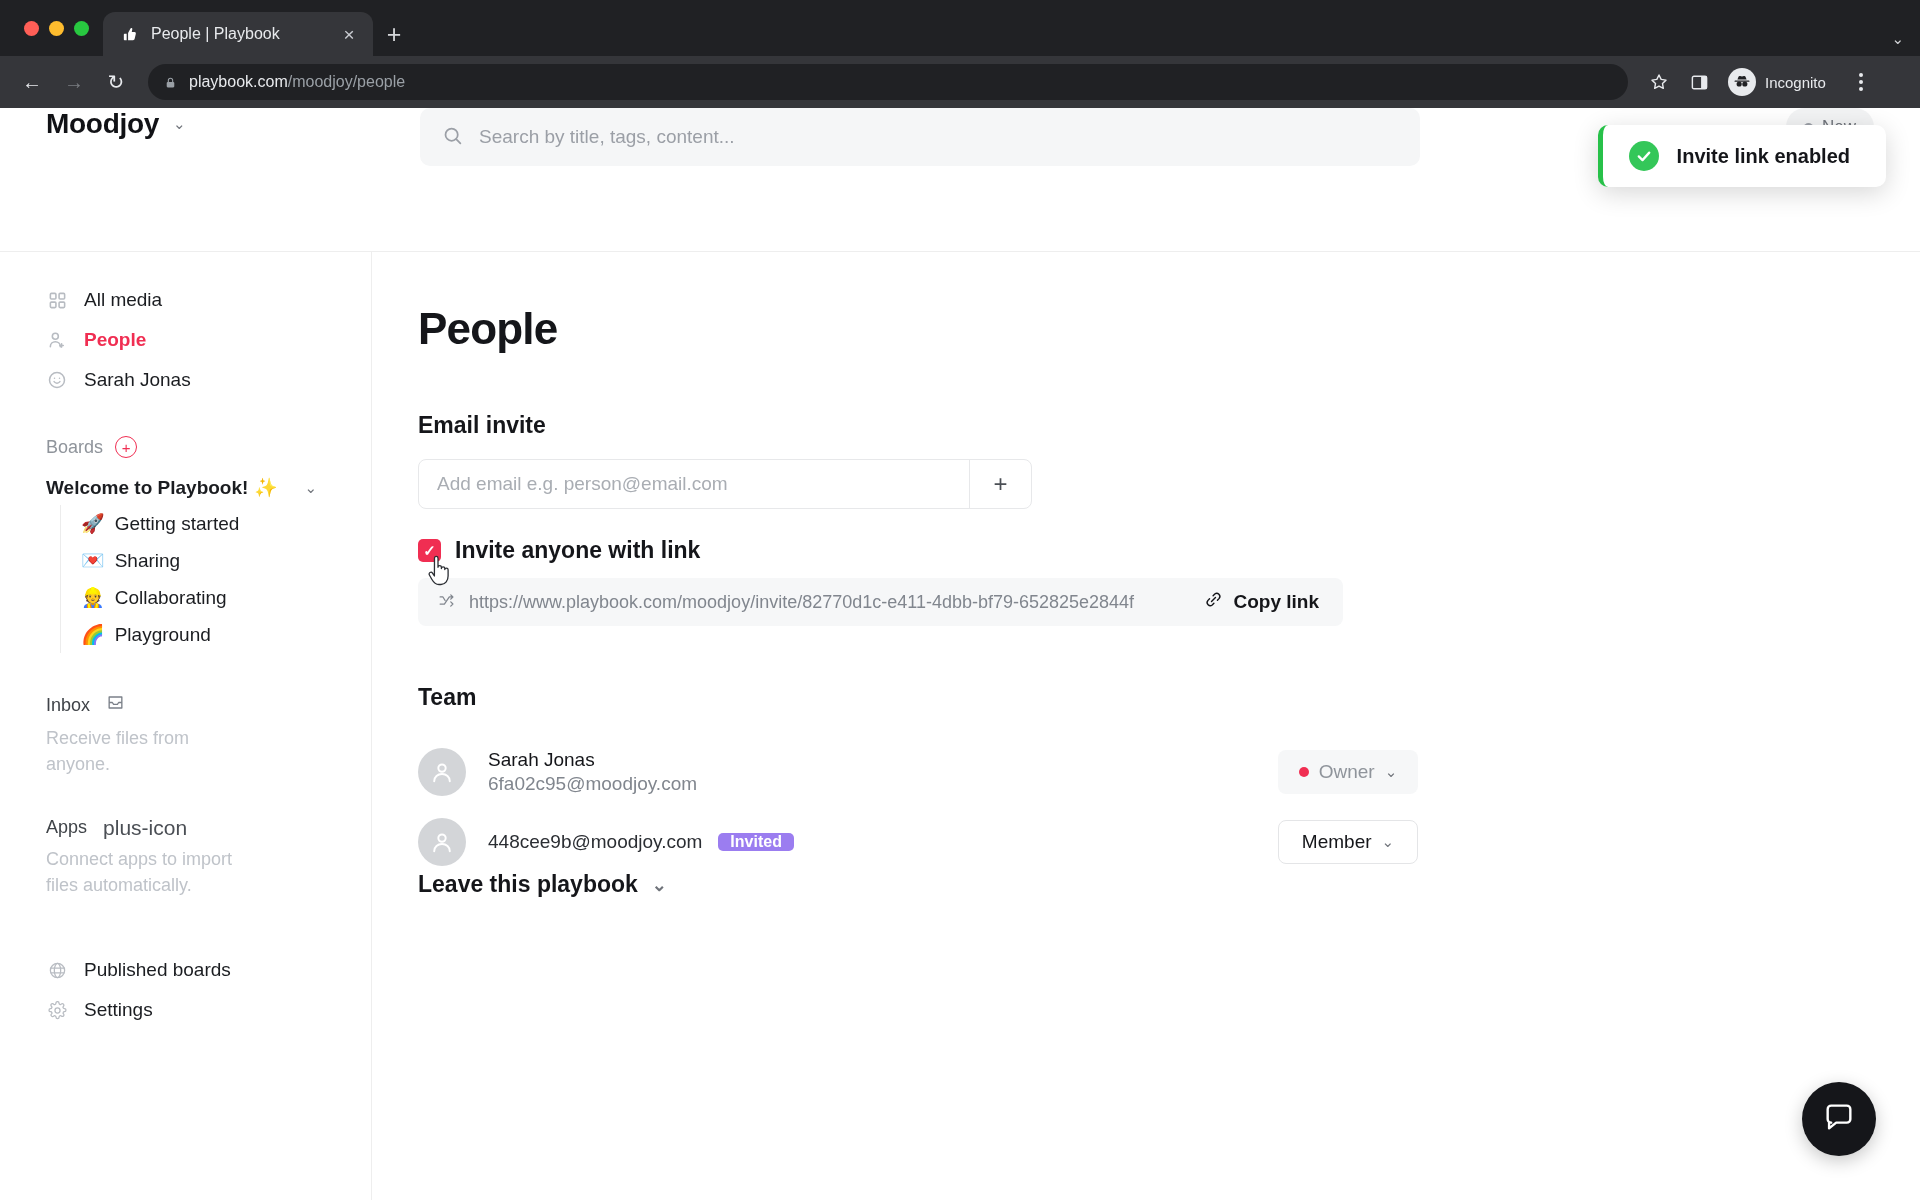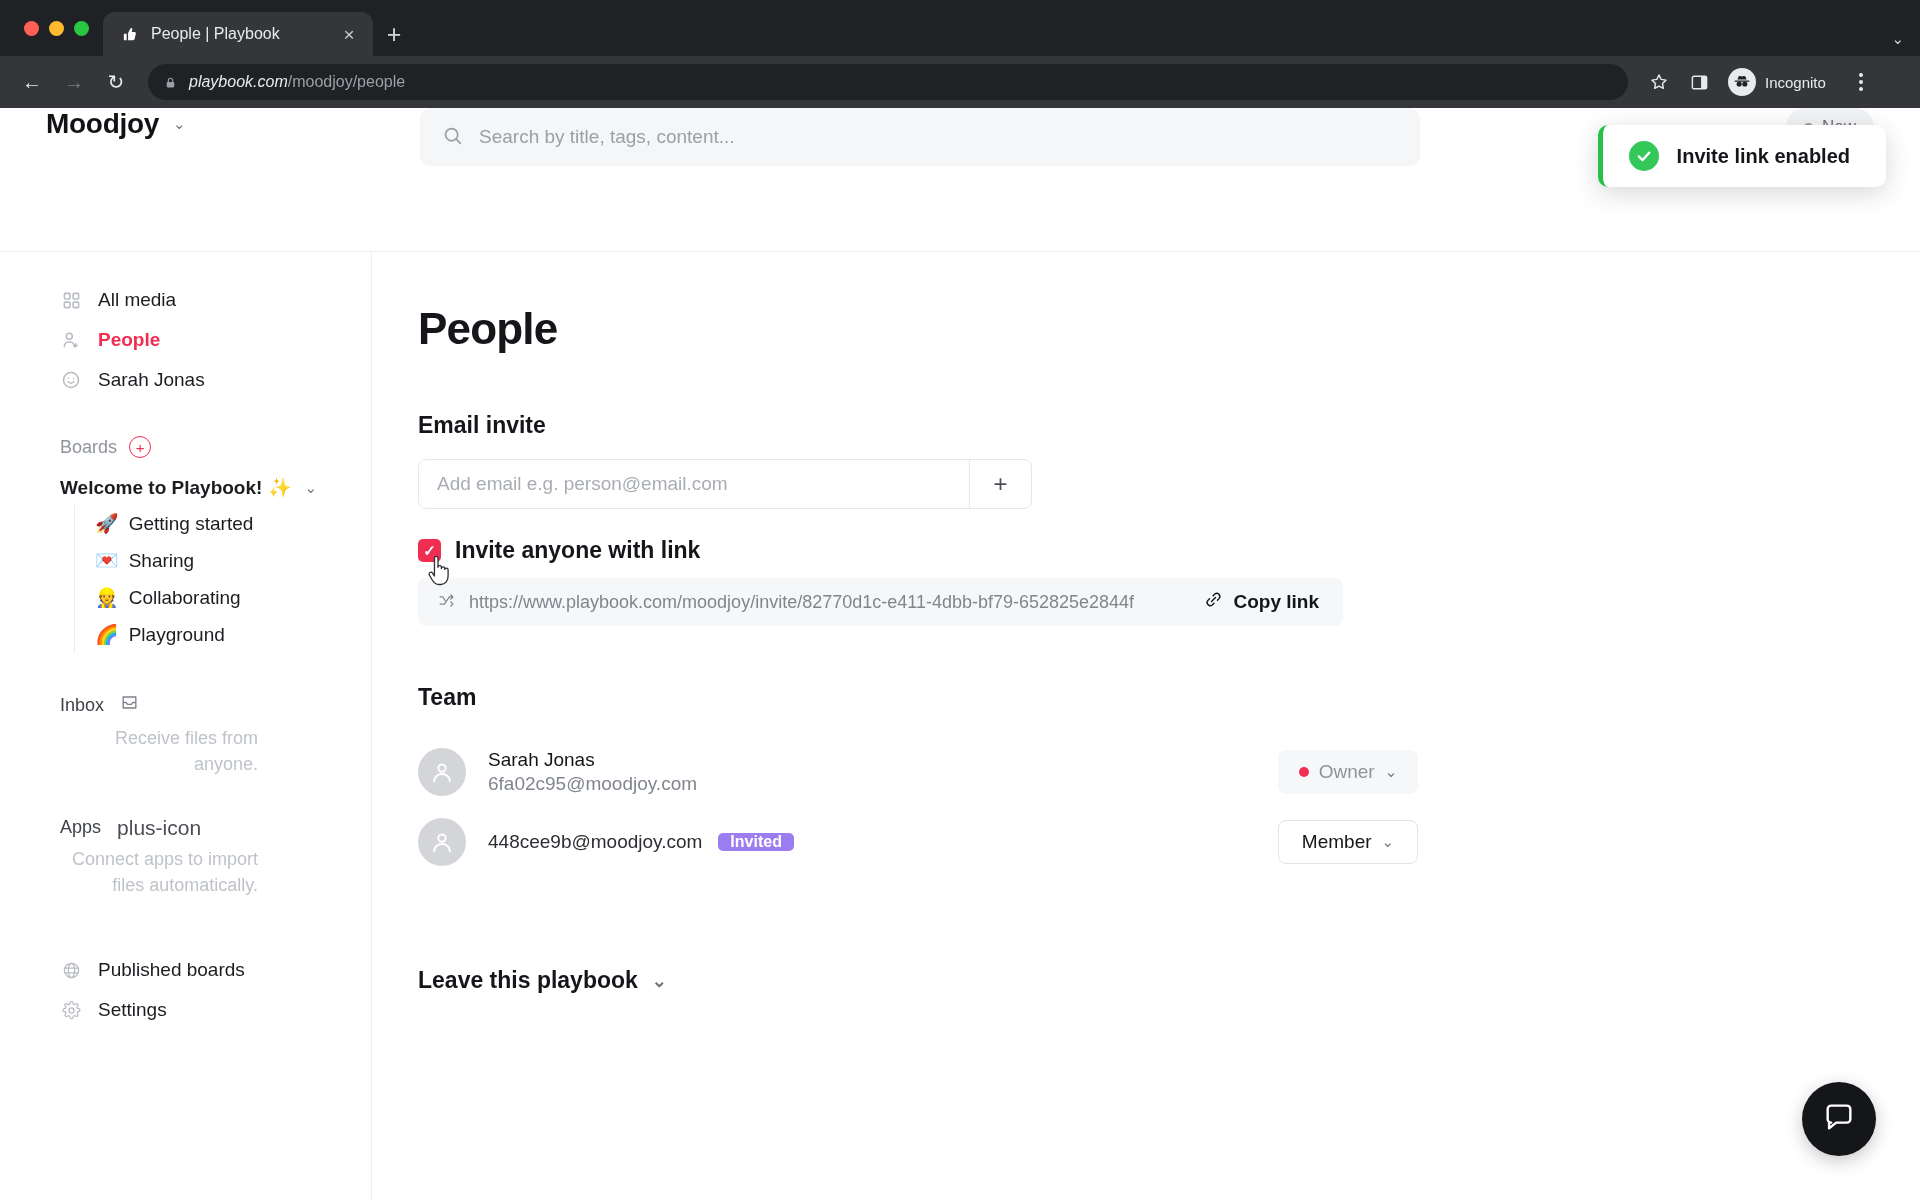--- a/index.html
+++ b/index.html
@@ -92,21 +92,21 @@
     border-radius: 18px;
     display: flex; align-items: center;
     padding: 0 16px;
     gap: 12px;
     margin-left: 8px;
     margin-right: 8px;
     max-width: 1480px;
   }
   .lock-ic { color: #9aa0a6; display:flex; align-items:center;}
   .url { font-size: 16px; color: #9aa0a6; white-space: nowrap; }
-  .url b { color: #e8eaed; font-weight: 400; font-style: italic; }
+  .url b { color: #e8eaed; font-weight: 400; }
   .tb-icon {
     width: 34px; height: 34px;
     display: flex; align-items: center; justify-content: center;
     color: #e8eaed;
   }
   .incognito-pill {
     height: 34px;
     display: flex; align-items: center; gap: 9px;
     padding: 0 14px 0 4px;
     border-radius: 17px;
@@ -190,24 +190,24 @@
     color: #fff; font-size: 17px; font-weight: 700;
   }
   .toast-text { font-size: 20px; color: #15161a; font-weight: 600; }
 
   .body { flex: 1; display: flex; min-height: 0; }
 
   
   .sidebar {
     width: 372px;
     border-right: 1px solid #eeeeee;
-    padding: 28px 0 0 14px;
+    padding: 28px 0 0 0;
     flex-shrink: 0;
     background: #fff;
-    display: flex; flex-direction: column; text-align: right;
+    display: flex; flex-direction: column;
   }
   .nav-item {
     display: flex; align-items: center; gap: 16px;
     padding: 9px 46px;
     font-size: 19px; color: #1b1d21;
   }
   .nav-item .ic { width: 22px; height: 22px; display: flex; align-items: center; justify-content: center; color: #b8bcc2; }
   .nav-item.active { color: #f02e52; font-weight: 600; }
   .nav-item.active .ic { color: #b8bcc2; }
 
@@ -336,21 +336,20 @@
     display: flex; align-items: center; justify-content: center;
     gap: 10px; padding: 0 18px;
     font-size: 19px;
   }
   .role-chip.owner { background: #f6f7f8; color: #8f949b; }
   .role-chip.owner .rdot { width: 10px; height: 10px; border-radius: 50%; background: #f02e52; }
   .role-chip.member { border: 1px solid #e4e5e7; color: #15161a; background: #fff; }
 
   .leave-row {
     display: flex; align-items: center; gap: 14px;
-    margin-top: 96px;
     font-size: 23px; font-weight: 600; color: #15161a;
   }
 
   .chat-bubble {
     position: absolute;
     right: 44px; bottom: 44px;
     width: 74px; height: 74px; border-radius: 50%;
     background: #15161a;
     display: flex; align-items: center; justify-content: center;
     color: #fff;

